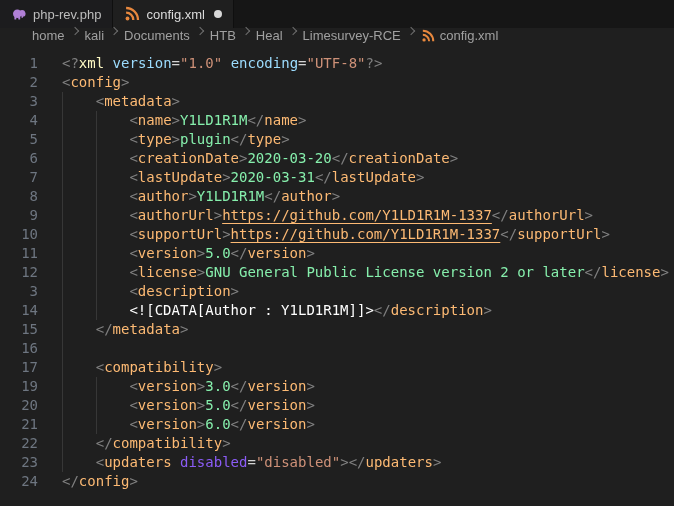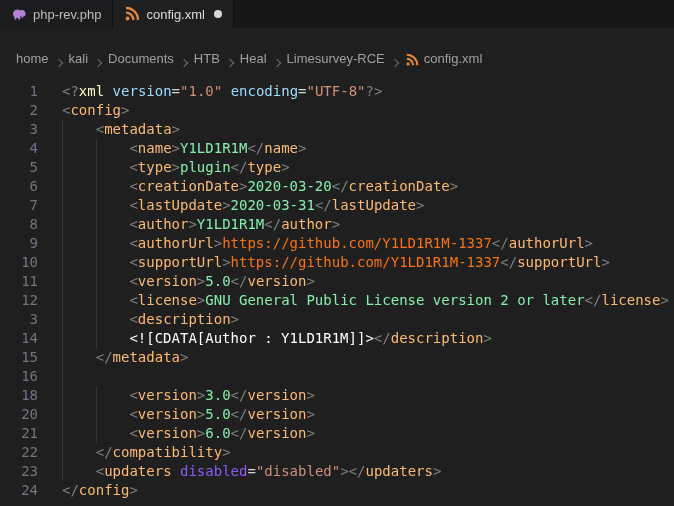--- a/index.html
+++ b/index.html
@@ -2,33 +2,33 @@
 <html><head>
 <meta charset="utf-8">
 <style>
   html,body{margin:0;padding:0;}
   body{
     width:674px;height:506px;overflow:hidden;
     background:#1f1f1f;
     font-family:"Liberation Sans",sans-serif;
     -webkit-font-smoothing:antialiased;
   }
-  .window{width:674px;height:506px;display:flex;flex-direction:column;gap:14px;}
+  .window{width:674px;height:506px;display:flex;flex-direction:column;}
 
   
   .tabbar{height:28px;background:#161616;display:flex;align-items:stretch;flex:none;}
   .tab{display:flex;align-items:center;padding:0 11px;font-size:13px;cursor:pointer;border-right:1px solid #0f0f0f;}
   .tab.inactive{background:#1c1c1e;color:#bdbdbd;}
   .tab.active{background:#1f1f1f;color:#dcdcdc;}
   .tabicon{display:inline-flex;width:16px;height:16px;margin-right:6px;flex:none;}
   .dot{width:8px;height:8px;border-radius:50%;background:#d8d8d8;margin-left:9px;flex:none;}
   .tabfill{flex:1;background:#161616;}
 
   
-  .breadcrumb{height:24px;background:#1f1f1f;display:flex;align-items:flex-end;padding-left:16px;font-size:13px;color:#a0a0a0;flex:none;}
+  .breadcrumb{height:24px;background:#1f1f1f;display:flex;align-items:flex-start;padding-left:32px;font-size:13px;color:#a0a0a0;flex:none;}
   .crumb{cursor:pointer;}
   .chev{width:5px;height:5px;border-right:1.4px solid #6f6f6f;border-top:1.4px solid #6f6f6f;transform:rotate(45deg);display:inline-block;margin:0 7px 0 7px;flex:none;}
   .bc-icon{display:inline-flex;width:14px;height:14px;margin-right:5px;flex:none;position:relative;top:1px;}
 
   
   .editor{flex:1;background:#1f1f1f;padding-top:2px;overflow:hidden;}
   .code-line{display:flex;height:19px;white-space:pre;font-family:"DejaVu Sans Mono",monospace;font-size:14px;line-height:19px;}
   .ln{width:38px;text-align:right;color:#6e7681;flex:none;}
   .gpad{width:24px;flex:none;}
   .code{flex:1;overflow:hidden;}
@@ -37,21 +37,21 @@
   .tok-pi{color:#808080}
   .tok-piname{color:#fef9c3}
   .tok-br{color:#808080}
   .tok-tag{color:#fdba74}
   .tok-attr{color:#9cdcfe}
   .tok-attrw{color:#8b5cf6}
   .tok-eq{color:#d4d4d4}
   .tok-str{color:#ce9178}
   .tok-cdata{color:#ffffff}
   .tok-txt{color:#86efac}
-  .tok-link{color:#f97316;text-underline-offset:3px;}
+  .tok-link{color:#fdba74;text-decoration:underline;text-underline-offset:3px;}
 </style>
 </head>
 <body>
 
 <div class="window">
 
   <div class="tabbar">
     <div class="tab inactive">
       <span class="tabicon">
         <svg viewBox="0 0 16 16" width="16" height="16">
@@ -117,21 +117,22 @@
         <div class="code-line"><div class="ln">7</div><div class="gpad"></div><div class="code"><span class="ig"></span><span class="ig"></span><span class="tok-br">&lt;</span><span class="tok-tag">lastUpdate</span><span class="tok-br">&gt;</span><span class="tok-txt">2020-03-31</span><span class="tok-br">&lt;/</span><span class="tok-tag">lastUpdate</span><span class="tok-br">&gt;</span></div></div>
         <div class="code-line"><div class="ln">8</div><div class="gpad"></div><div class="code"><span class="ig"></span><span class="ig"></span><span class="tok-br">&lt;</span><span class="tok-tag">author</span><span class="tok-br">&gt;</span><span class="tok-txt">Y1LD1R1M</span><span class="tok-br">&lt;/</span><span class="tok-tag">author</span><span class="tok-br">&gt;</span></div></div>
         <div class="code-line"><div class="ln">9</div><div class="gpad"></div><div class="code"><span class="ig"></span><span class="ig"></span><span class="tok-br">&lt;</span><span class="tok-tag">authorUrl</span><span class="tok-br">&gt;</span><span class="tok-link">https://github.com/Y1LD1R1M-1337</span><span class="tok-br">&lt;/</span><span class="tok-tag">authorUrl</span><span class="tok-br">&gt;</span></div></div>
         <div class="code-line"><div class="ln">10</div><div class="gpad"></div><div class="code"><span class="ig"></span><span class="ig"></span><span class="tok-br">&lt;</span><span class="tok-tag">supportUrl</span><span class="tok-br">&gt;</span><span class="tok-link">https://github.com/Y1LD1R1M-1337</span><span class="tok-br">&lt;/</span><span class="tok-tag">supportUrl</span><span class="tok-br">&gt;</span></div></div>
         <div class="code-line"><div class="ln">11</div><div class="gpad"></div><div class="code"><span class="ig"></span><span class="ig"></span><span class="tok-br">&lt;</span><span class="tok-tag">version</span><span class="tok-br">&gt;</span><span class="tok-txt">5.0</span><span class="tok-br">&lt;/</span><span class="tok-tag">version</span><span class="tok-br">&gt;</span></div></div>
         <div class="code-line"><div class="ln">12</div><div class="gpad"></div><div class="code"><span class="ig"></span><span class="ig"></span><span class="tok-br">&lt;</span><span class="tok-tag">license</span><span class="tok-br">&gt;</span><span class="tok-txt">GNU General Public License version 2 or later</span><span class="tok-br">&lt;/</span><span class="tok-tag">license</span><span class="tok-br">&gt;</span></div></div>
         <div class="code-line"><div class="ln">3</div><div class="gpad"></div><div class="code"><span class="ig"></span><span class="ig"></span><span class="tok-br">&lt;</span><span class="tok-tag">description</span><span class="tok-br">&gt;</span></div></div>
         <div class="code-line"><div class="ln">14</div><div class="gpad"></div><div class="code"><span class="ig"></span><span class="ig"></span><span class="tok-cdata">&lt;![CDATA[Author : Y1LD1R1M]]&gt;</span><span class="tok-br">&lt;/</span><span class="tok-tag">description</span><span class="tok-br">&gt;</span></div></div>
         <div class="code-line"><div class="ln">15</div><div class="gpad"></div><div class="code"><span class="ig"></span><span class="tok-br">&lt;/</span><span class="tok-tag">metadata</span><span class="tok-br">&gt;</span></div></div>
         <div class="code-line"><div class="ln">16</div><div class="gpad"></div><div class="code"><span class="ig"></span></div></div>
-        <div class="code-line"><div class="ln">18</div><div class="gpad"></div><div class="code"><span class="ig"></span><span class="ig"></span><span class="tok-br">&lt;</span><span class="tok-tag">version</span><span class="tok-br">&gt;</span><span class="tok-txt">3.0</span><span class="tok-br">&lt;/</span><span class="tok-tag">version</span><span class="tok-br">&gt;</span></div></div>
+        <div class="code-line"><div class="ln">17</div><div class="gpad"></div><div class="code"><span class="ig"></span><span class="tok-br">&lt;</span><span class="tok-tag">compatibility</span><span class="tok-br">&gt;</span></div></div>
+        <div class="code-line"><div class="ln">19</div><div class="gpad"></div><div class="code"><span class="ig"></span><span class="ig"></span><span class="tok-br">&lt;</span><span class="tok-tag">version</span><span class="tok-br">&gt;</span><span class="tok-txt">3.0</span><span class="tok-br">&lt;/</span><span class="tok-tag">version</span><span class="tok-br">&gt;</span></div></div>
         <div class="code-line"><div class="ln">20</div><div class="gpad"></div><div class="code"><span class="ig"></span><span class="ig"></span><span class="tok-br">&lt;</span><span class="tok-tag">version</span><span class="tok-br">&gt;</span><span class="tok-txt">5.0</span><span class="tok-br">&lt;/</span><span class="tok-tag">version</span><span class="tok-br">&gt;</span></div></div>
         <div class="code-line"><div class="ln">21</div><div class="gpad"></div><div class="code"><span class="ig"></span><span class="ig"></span><span class="tok-br">&lt;</span><span class="tok-tag">version</span><span class="tok-br">&gt;</span><span class="tok-txt">6.0</span><span class="tok-br">&lt;/</span><span class="tok-tag">version</span><span class="tok-br">&gt;</span></div></div>
         <div class="code-line"><div class="ln">22</div><div class="gpad"></div><div class="code"><span class="ig"></span><span class="tok-br">&lt;/</span><span class="tok-tag">compatibility</span><span class="tok-br">&gt;</span></div></div>
         <div class="code-line"><div class="ln">23</div><div class="gpad"></div><div class="code"><span class="ig"></span><span class="tok-br">&lt;</span><span class="tok-tag">updaters</span><span class="tok-txt"> </span><span class="tok-attrw">disabled</span><span class="tok-eq">=</span><span class="tok-str">"disabled"</span><span class="tok-br">&gt;</span><span class="tok-br">&lt;/</span><span class="tok-tag">updaters</span><span class="tok-br">&gt;</span></div></div>
         <div class="code-line"><div class="ln">24</div><div class="gpad"></div><div class="code"><span class="tok-br">&lt;/</span><span class="tok-tag">config</span><span class="tok-br">&gt;</span></div></div>
       </div>
   </div>
 
 </div>
 

